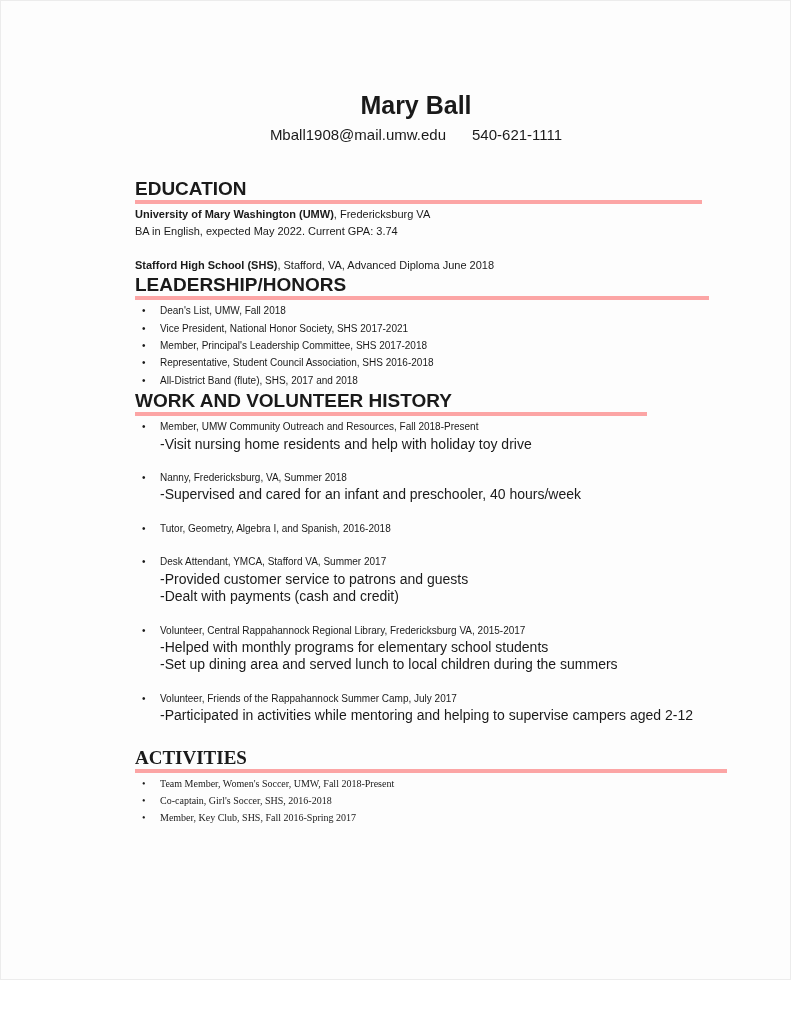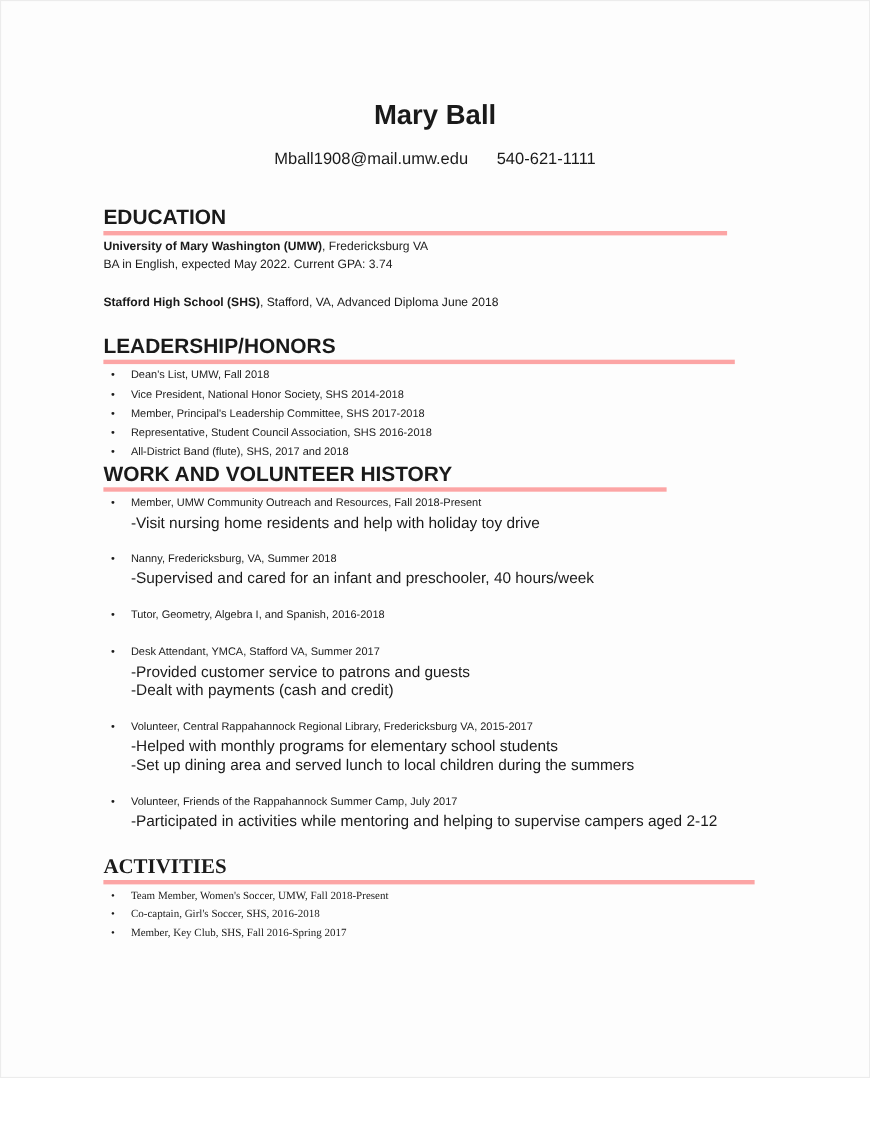--- a/index.html
+++ b/index.html
@@ -6,49 +6,50 @@
   html, body { background: #ffffff; }
   .page {
     position: relative;
     width: 791px;
     height: 980px;
     background: #fdfdfd;
     border: 1px solid #ececec;
     font-family: "Liberation Sans", "DejaVu Sans", sans-serif;
     color: #1a1a1a;
     overflow: hidden;
+    padding-left: 41px;
   }
   .content {
     padding: 90px 93px 0 93px;
   }
   
   .doc-header { text-align: center; }
   .doc-name {
     font-size: 25px;
     font-weight: bold;
     line-height: 28px;
     letter-spacing: 0px;
   }
   .doc-contact {
     font-size: 15px;
     line-height: 19px;
-    margin-top: 16px;
+    margin-top: 6px;
   }
   .doc-contact .phone { margin-left: 26px; }
   
   .section-title {
     font-size: 19px;
     font-weight: bold;
     line-height: 21px;
     border-bottom: 4px solid #fca5a5;
     padding-bottom: 1px;
     margin-bottom: 2px;
   }
   .sec-education   { margin-top: 34px; }
-  .sec-leadership  { margin-top: 21px; }
+  .sec-leadership  { }
   .sec-work        { margin-top: 1px; }
   .sec-activities  { margin-top: 22px; font-family: Liberation Serif, serif; }
   .sec-education .section-title  { width: 567px; }
   .sec-leadership .section-title { width: 574px; }
   .sec-work .section-title       { width: 512px; }
   .sec-activities .section-title { width: 592px; }
   
   .line {
     font-size: 11px;
     line-height: 17.4px;
@@ -97,21 +98,21 @@
       <div class="line">BA in English, expected May 2022. Current GPA: 3.74</div>
       <div class="edu-gap"></div>
       <div class="line">
         <span class="b">Stafford High School (SHS)</span><span>, Stafford, VA, Advanced Diploma June 2018</span>
       </div>
     </div>
 
     <div class="sec-leadership">
       <div class="section-title">LEADERSHIP/HONORS</div>
       <div class="bullet">Dean's List, UMW, Fall 2018</div>
-      <div class="bullet">Vice President, National Honor Society, SHS 2014-2018</div>
+      <div class="bullet">Vice President, National Honor Society, SHS 2017-2021</div>
       <div class="bullet">Member, Principal's Leadership Committee, SHS 2017-2018</div>
       <div class="bullet">Representative, Student Council Association, SHS 2016-2018</div>
       <div class="bullet">All-District Band (flute), SHS, 2017 and 2018</div>
     </div>
 
     <div class="sec-work">
       <div class="section-title">WORK AND VOLUNTEER HISTORY</div>
 
       <div class="work-entry">
         <div class="bullet">Member, UMW Community Outreach and Resources, Fall 2018-Present</div>

